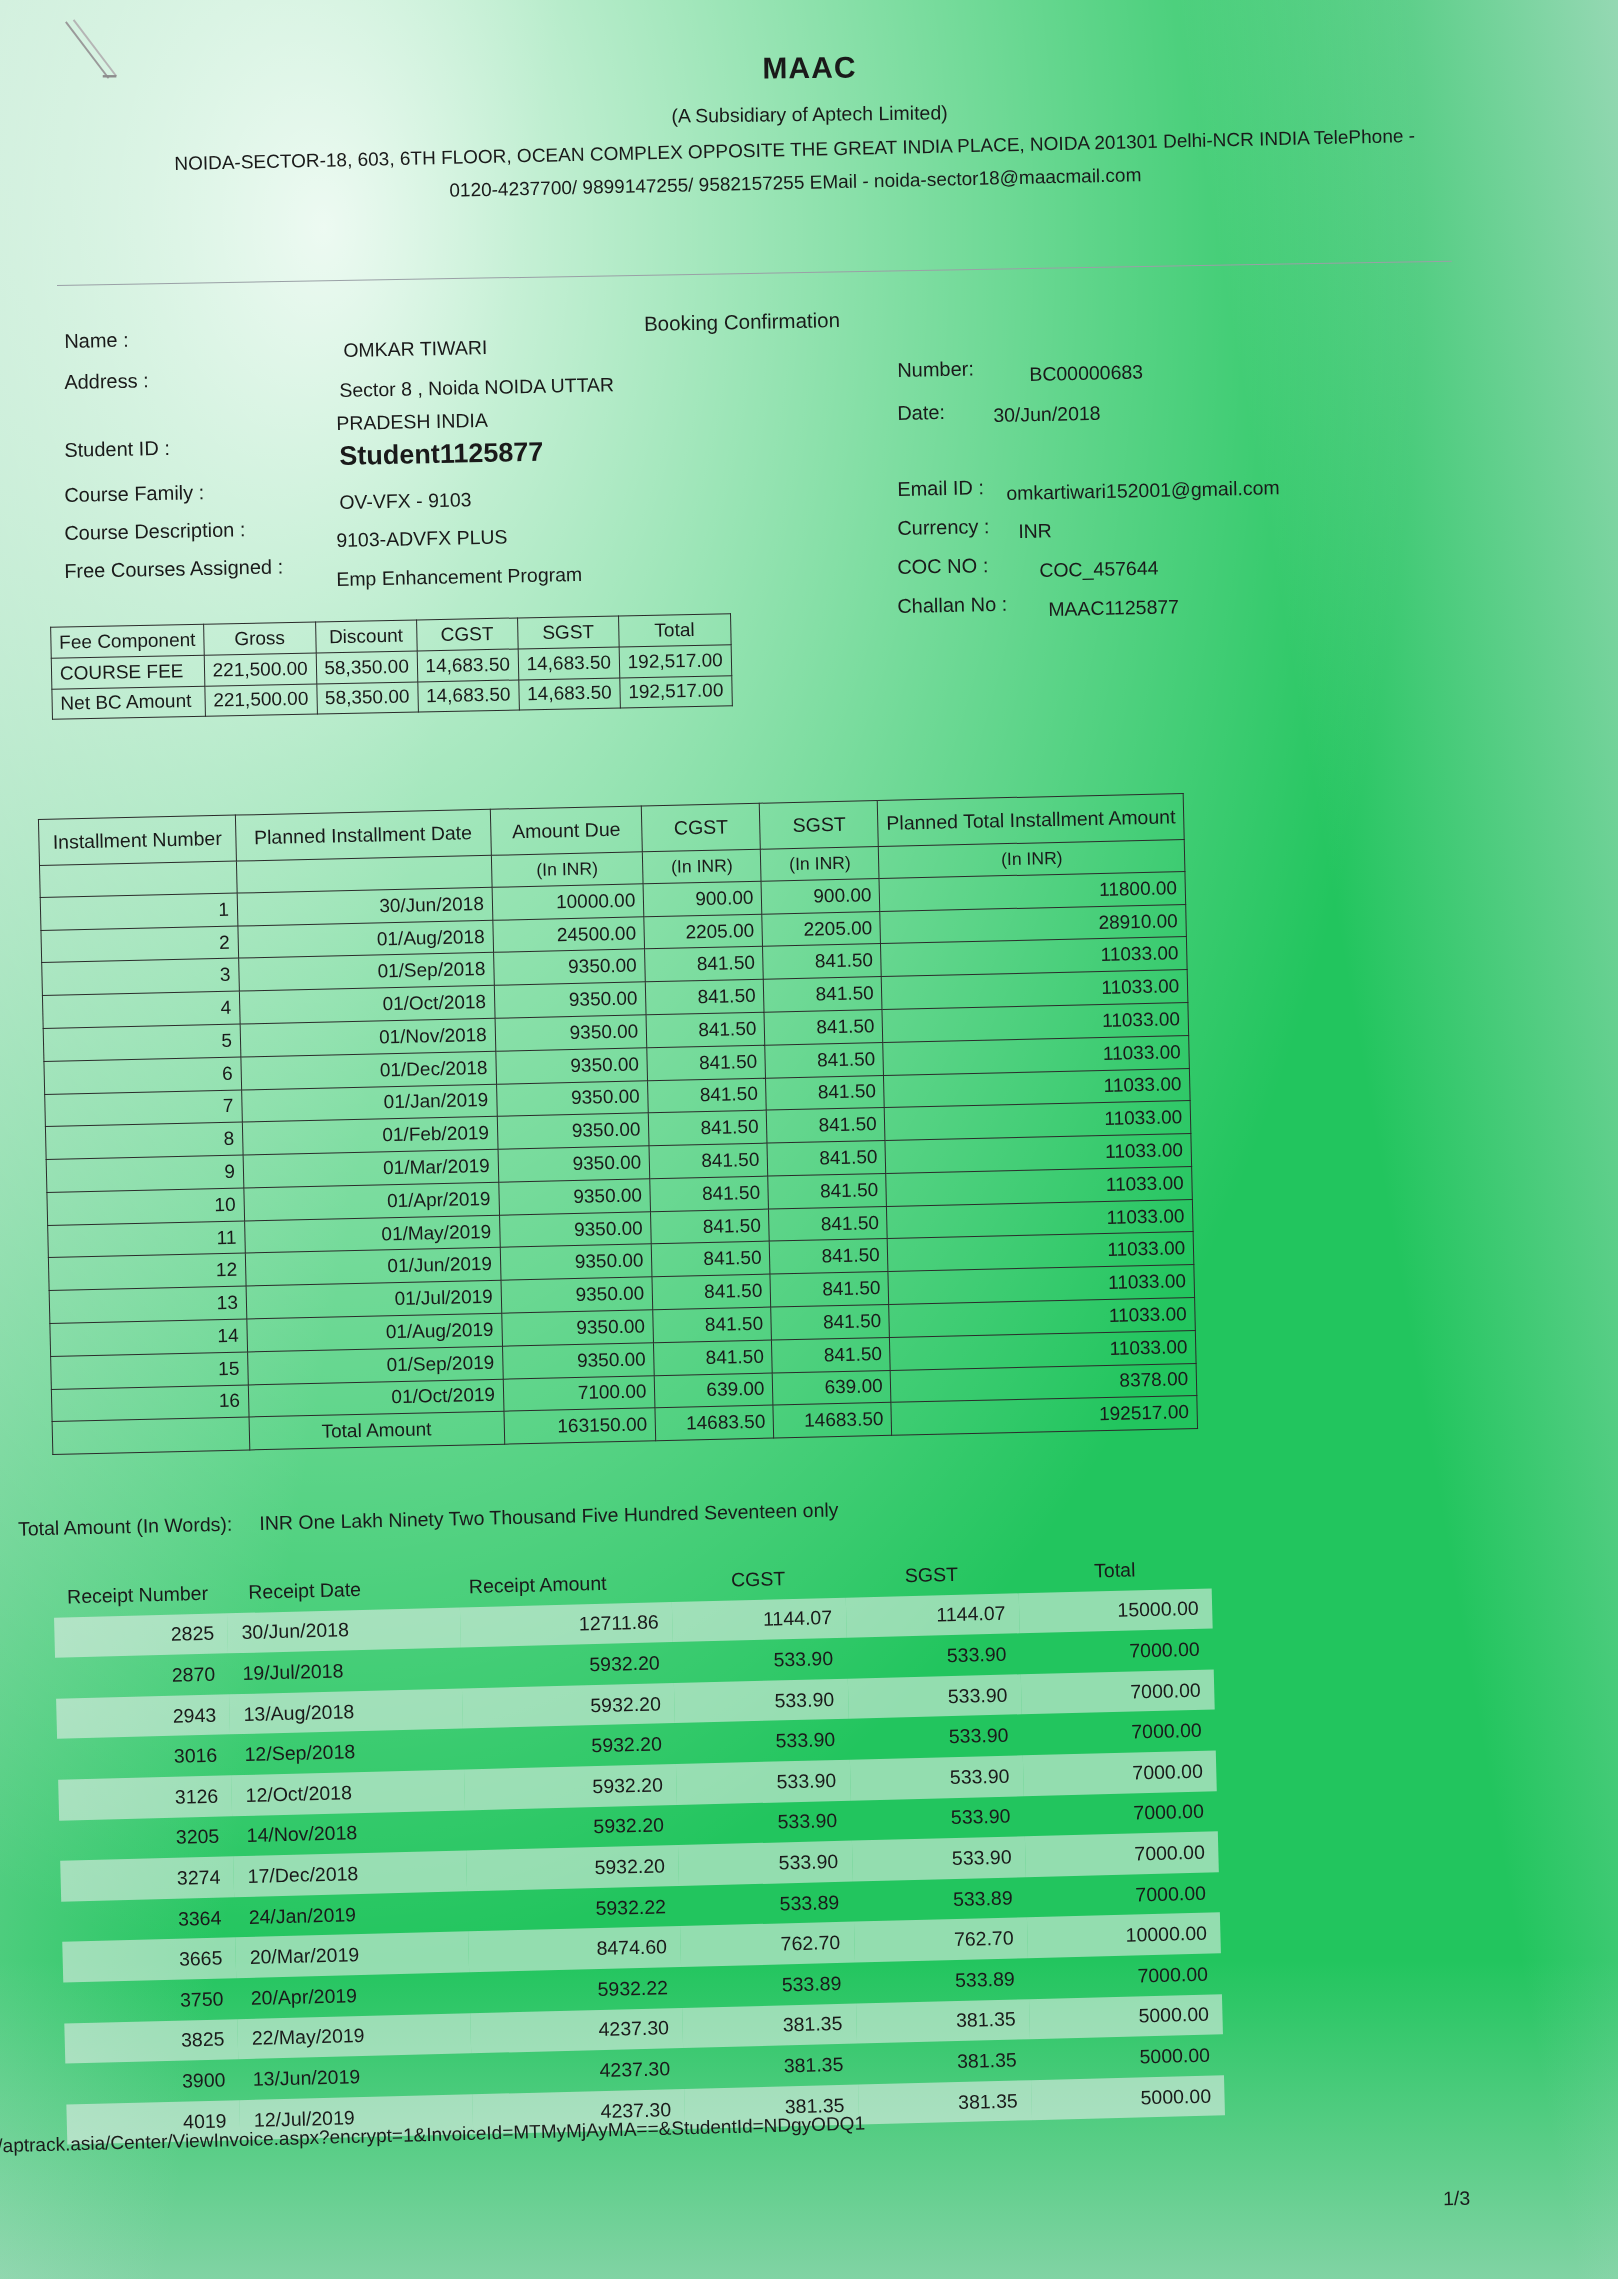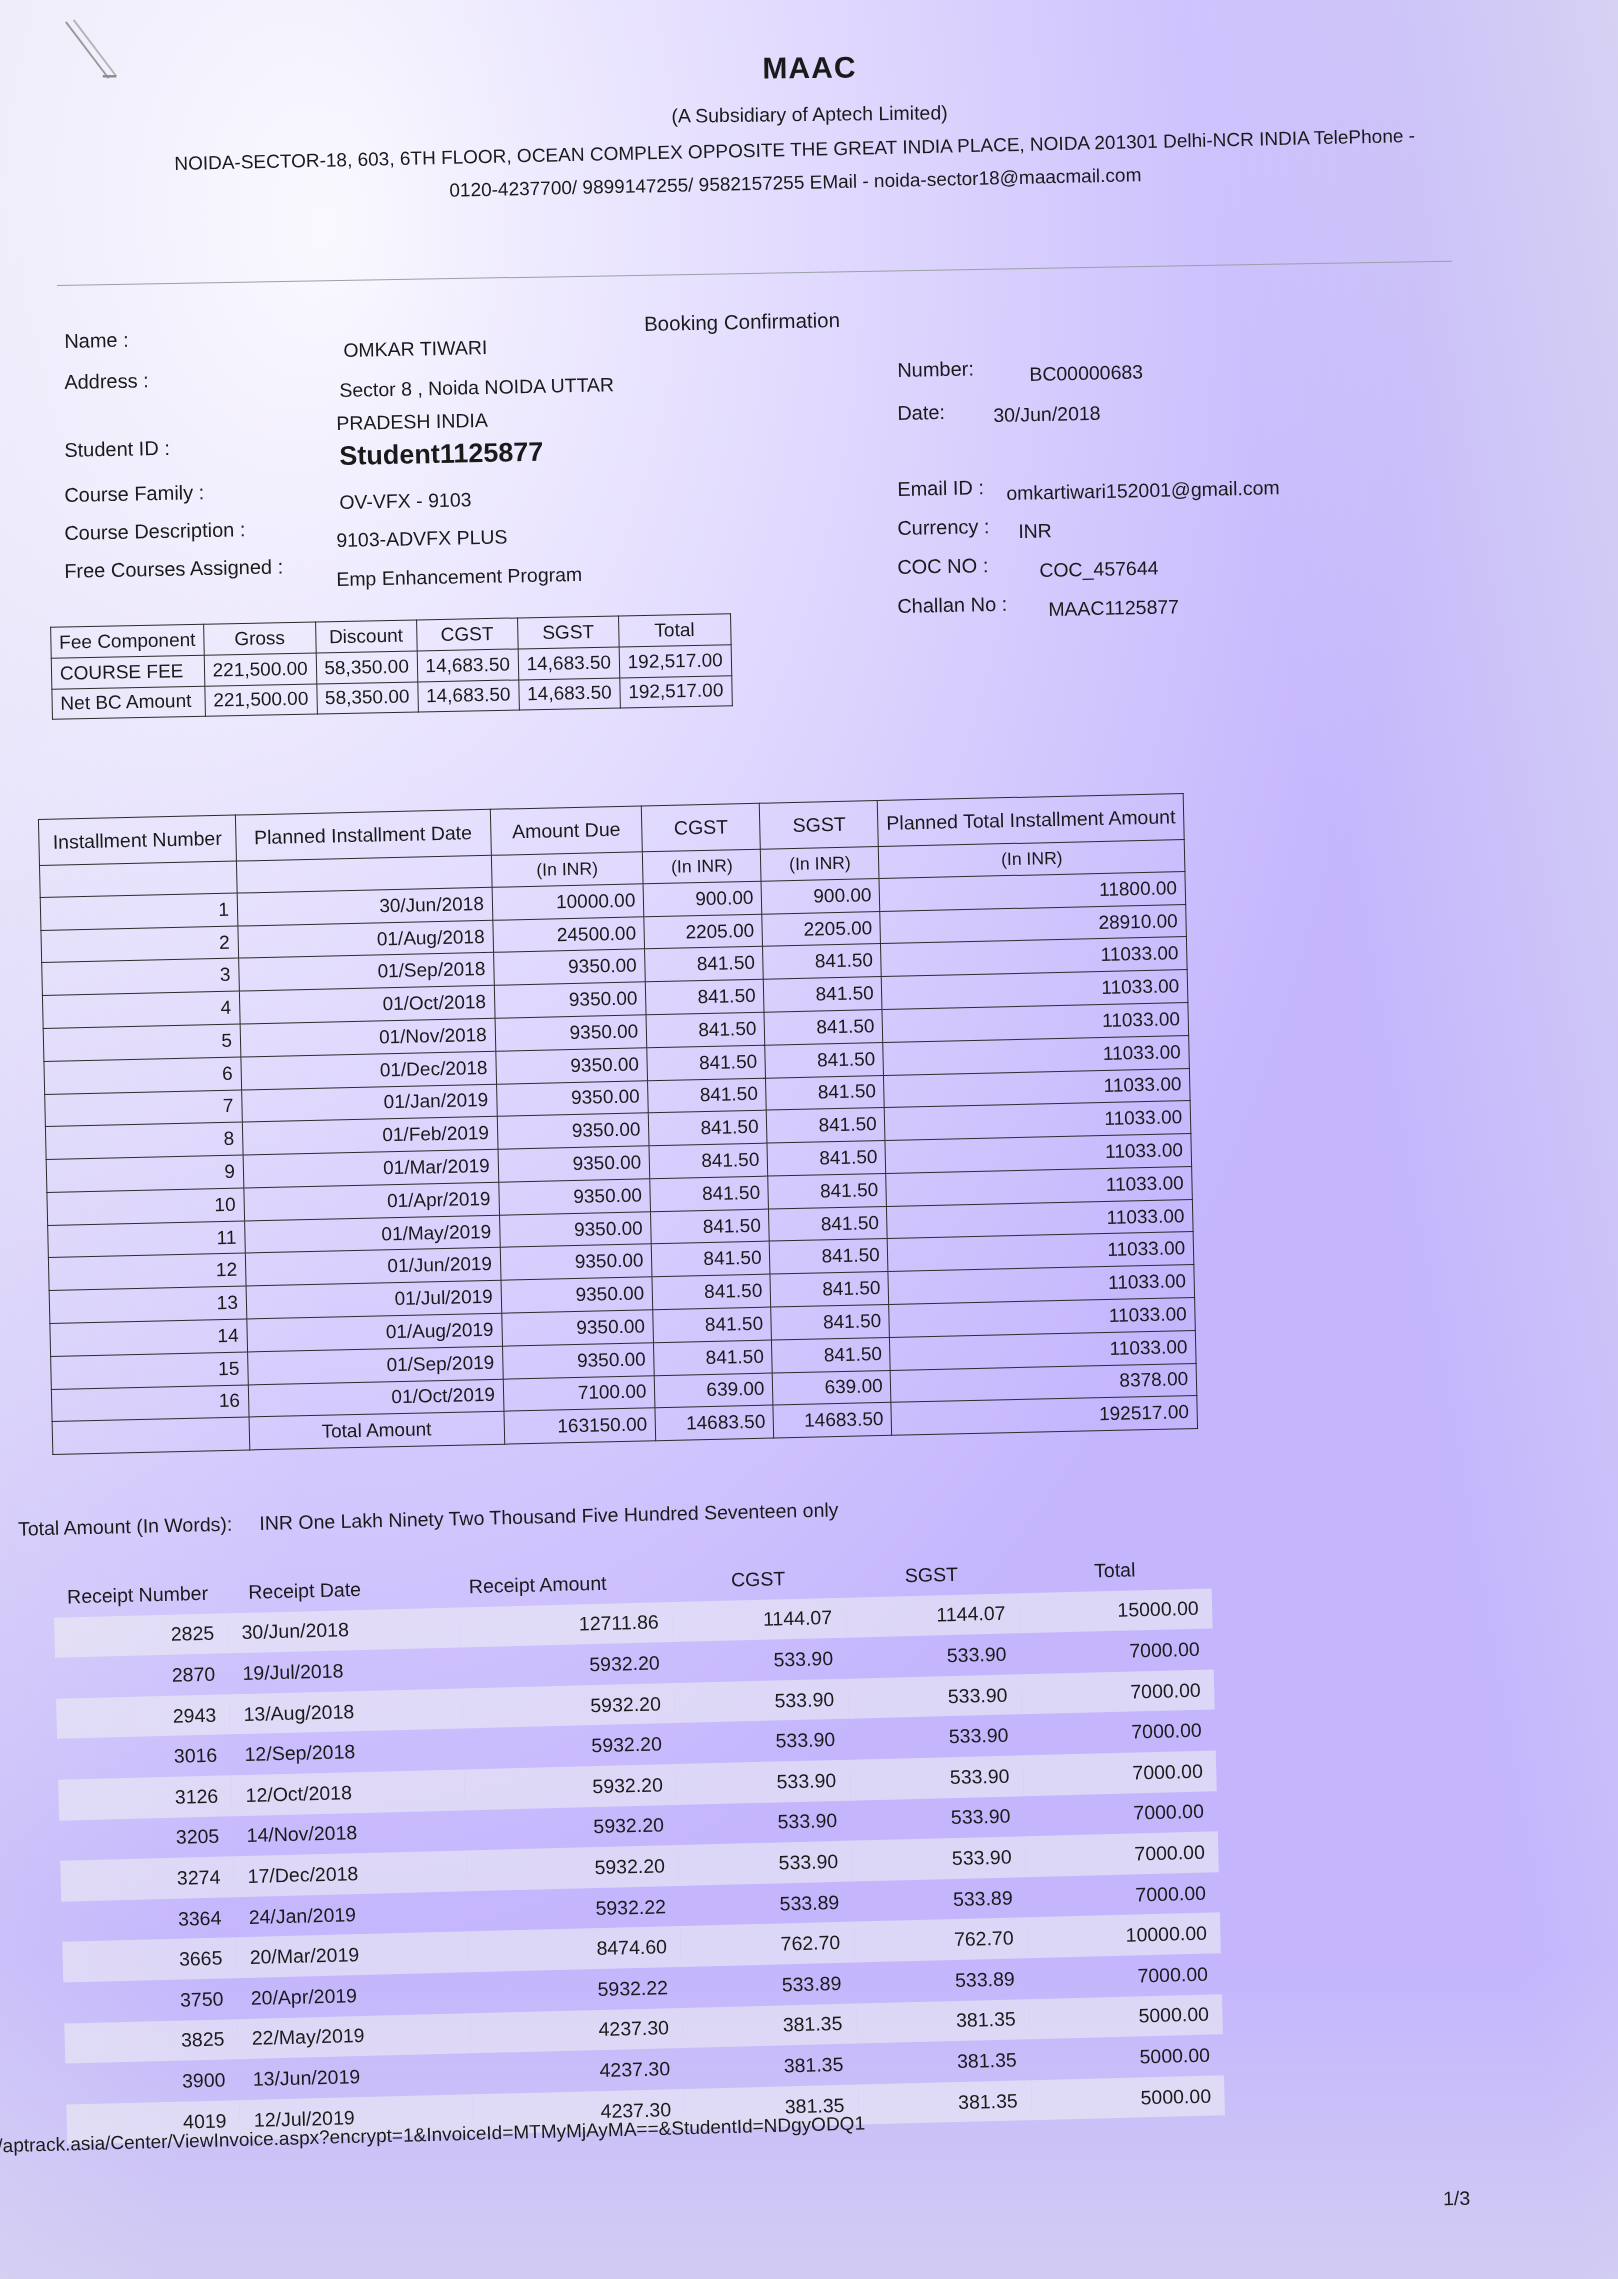--- a/index.html
+++ b/index.html
@@ -8,21 +8,21 @@
     background: #ffffff;
   }
   body {
     font-family: "Liberation Sans", sans-serif;
     color: #1a1a1a;
   }
   #page {
     position: relative;
     width: 1619px;
     height: 2279px;
-    background: #c4b5fd;
+    background: #22c55e;
     overflow: hidden;
   }
   
   #paper-tint {
     position: absolute;
     inset: 0;
     background:
       radial-gradient(ellipse at 20% 10%, rgba(255,255,255,0.9), rgba(246,246,244,0) 60%),
       linear-gradient(100deg, rgba(232,234,238,0.55) 0%, rgba(255,255,255,0) 28%),
       linear-gradient(260deg, rgba(226,229,236,0.6) 0%, rgba(255,255,255,0) 22%),

